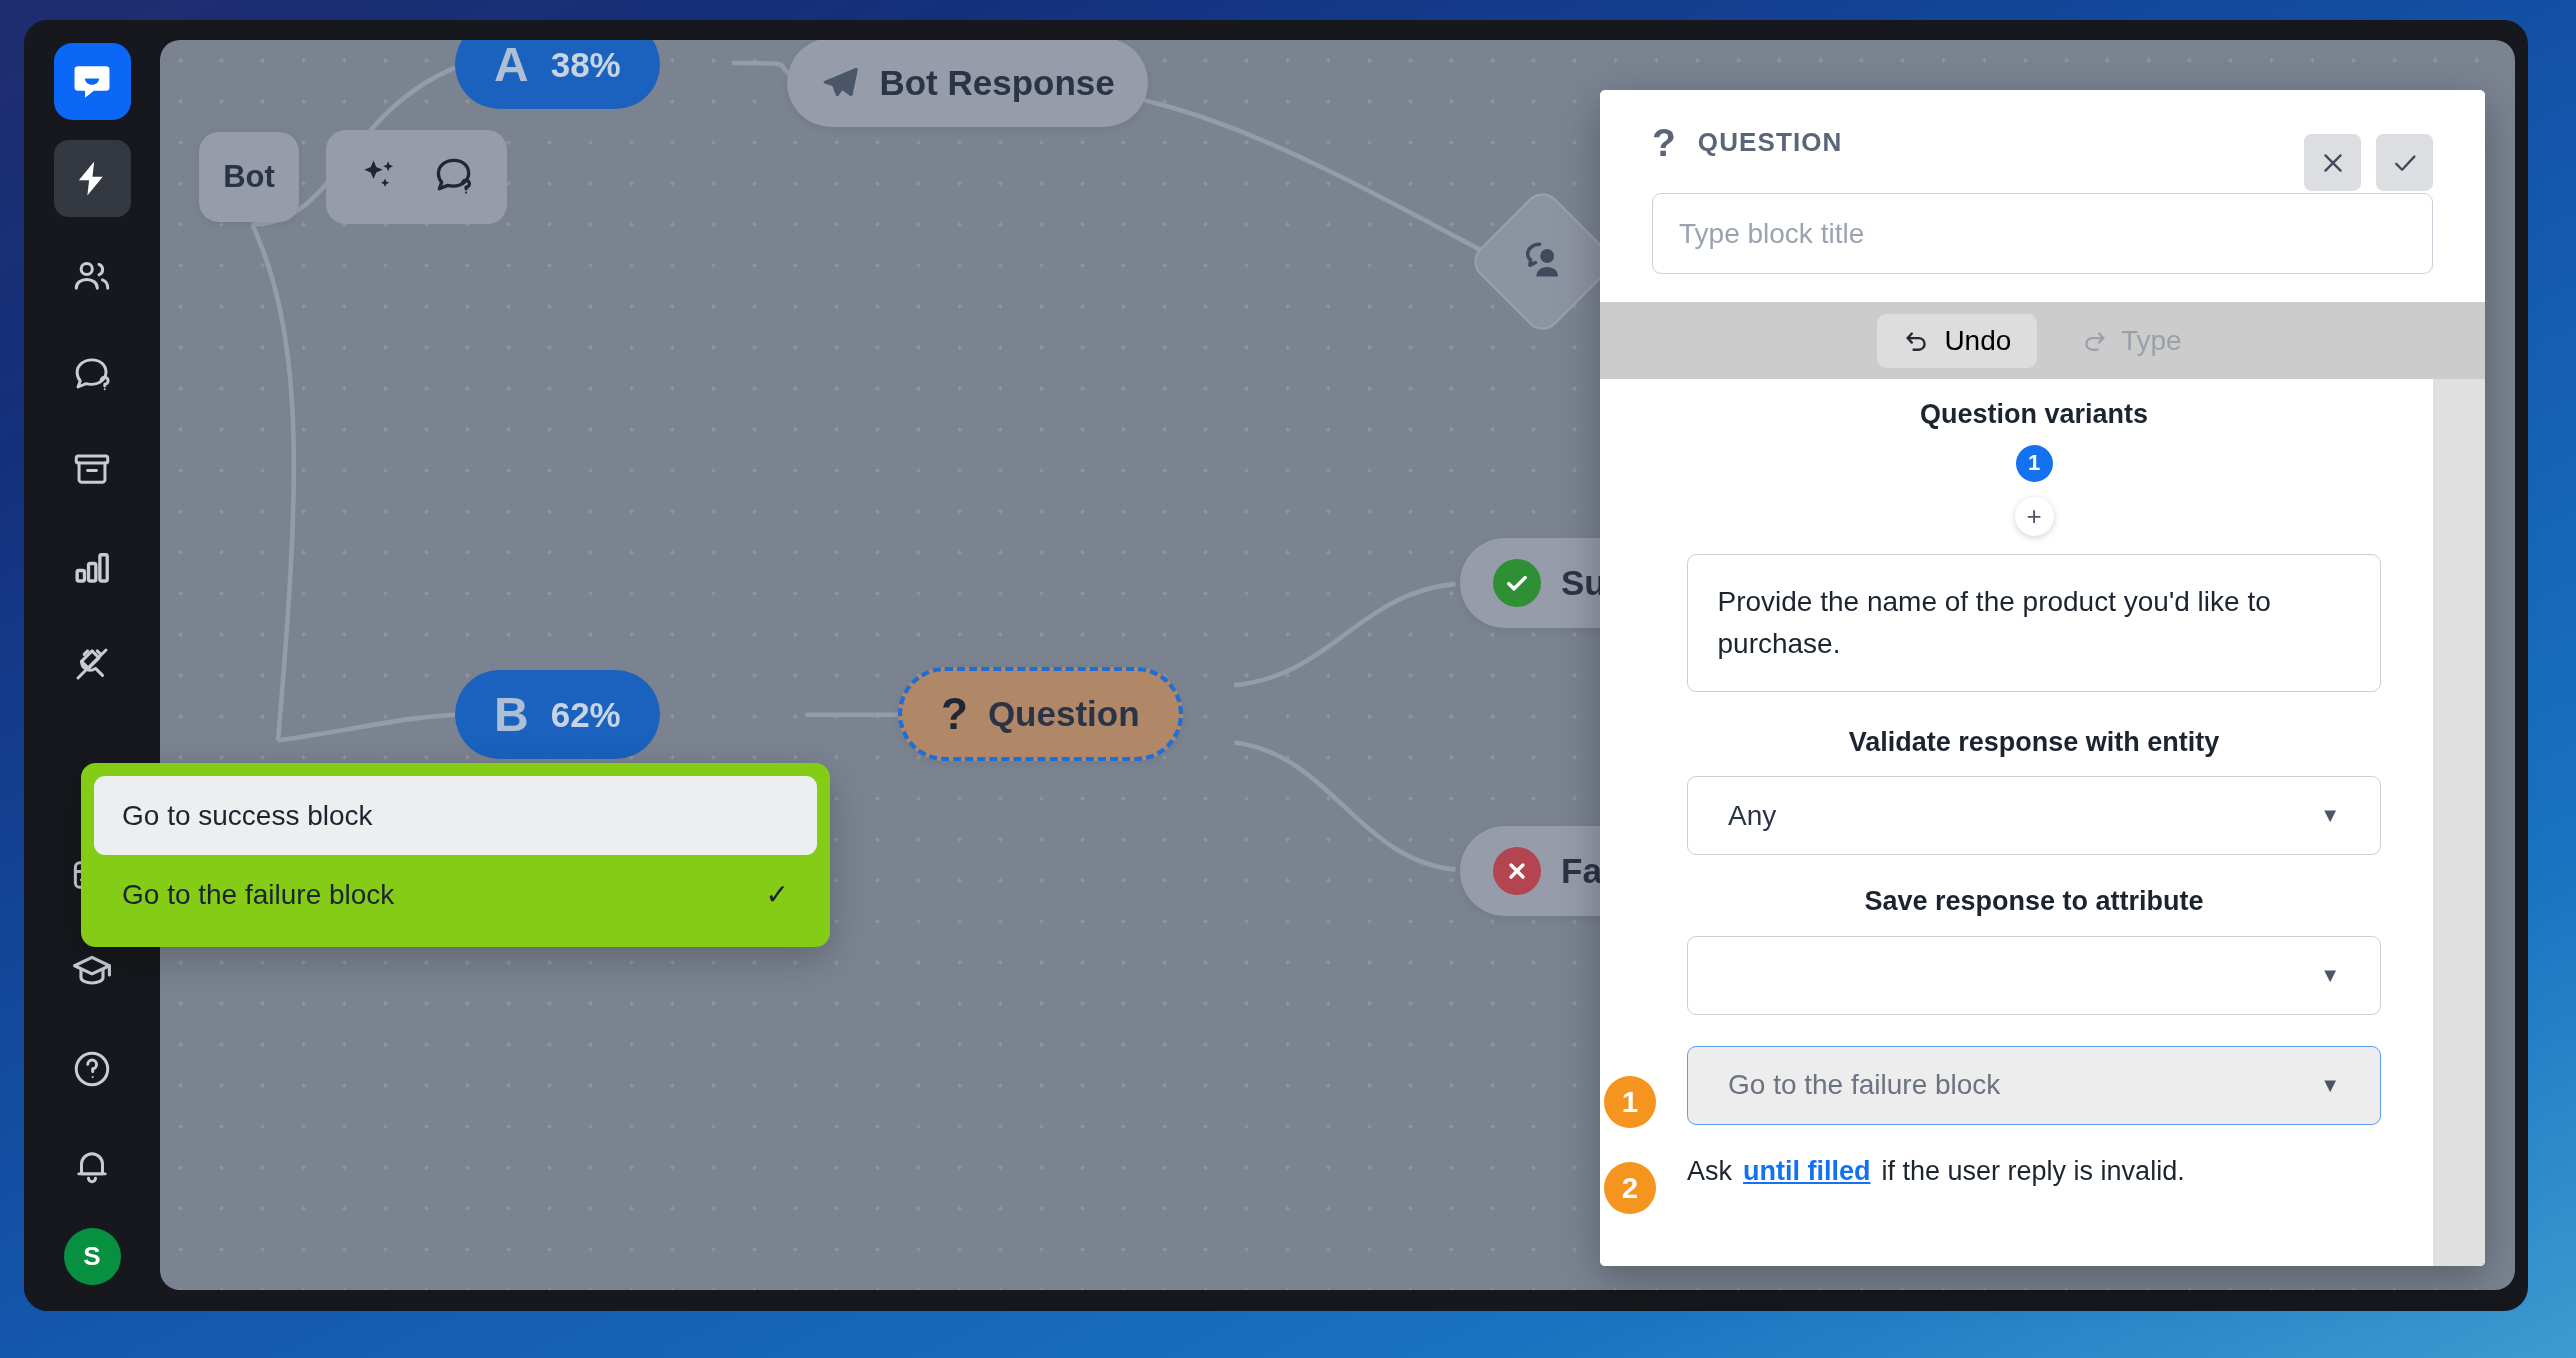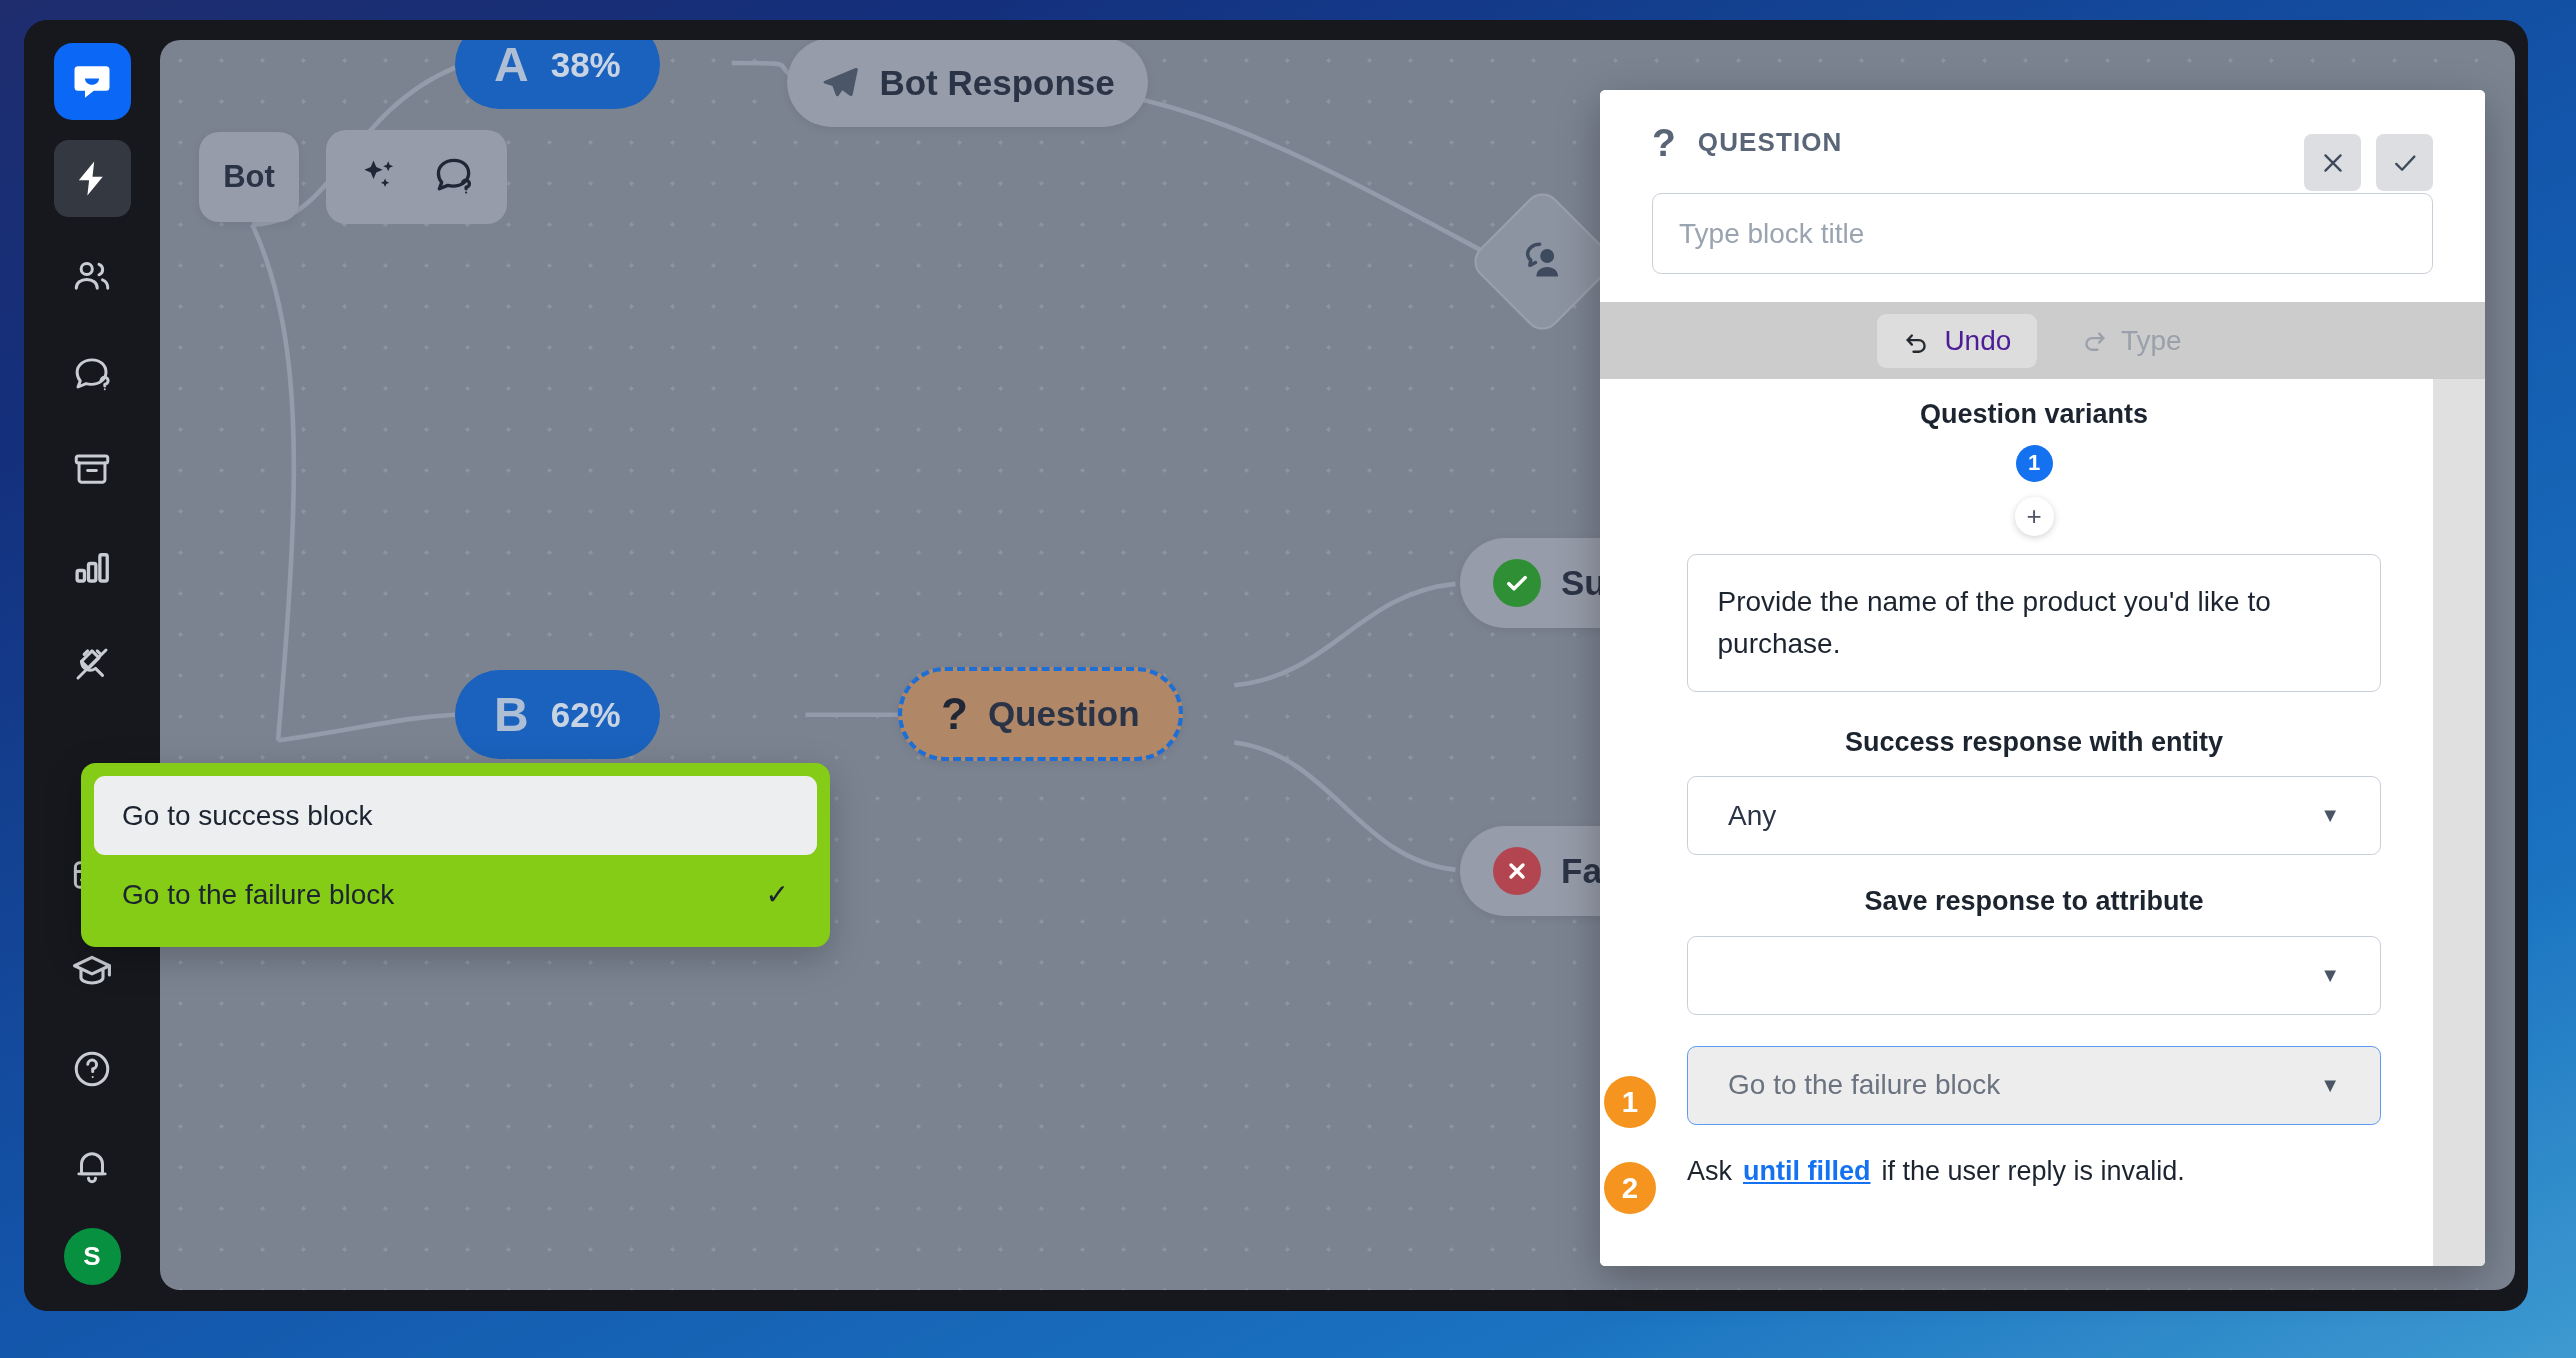--- a/index.html
+++ b/index.html
@@ -202,21 +202,21 @@
     display: flex; align-items: center; justify-content: center;
     gap: 16.6px;
   }
   .undo-btn, .redo-btn {
     display: flex; align-items: center; gap: 13px;
     padding: 11px 26px; border-radius: 9.2px;
     font-size: 28px; border: none;
     font-family: "Liberation Sans", sans-serif;
     cursor: pointer;
   }
-  .undo-btn { background: #dddddd; color: #4c1d95; align-items: flex-end; }
+  .undo-btn { background: #dddddd; color: #000000; }
   .redo-btn { background: transparent; color: #9aa1ab; }
 
   .panel-body {
     flex: 1 1 auto;
     position: relative;
     background: #fff;
     overflow: hidden;
   }
   .panel-scroll {
     position: absolute;
@@ -545,21 +545,21 @@
 
       <div class="field-label">
         <span>Question variants</span>
         <span class="count-badge">1</span>
         <button class="add-btn">+</button>
       </div>
 
       <div class="variant-box">Provide the name of the product you'd like to purchase.</div>
 
       <div class="field-label">
-        <span>Success response with entity</span>
+        <span>Validate response with entity</span>
       </div>
       <div class="select-box">
         <span>Any</span>
         <span class="caret">▼</span>
       </div>
 
       <div class="field-label">
         <span>Save response to attribute</span>
       </div>
       <div class="select-box">

